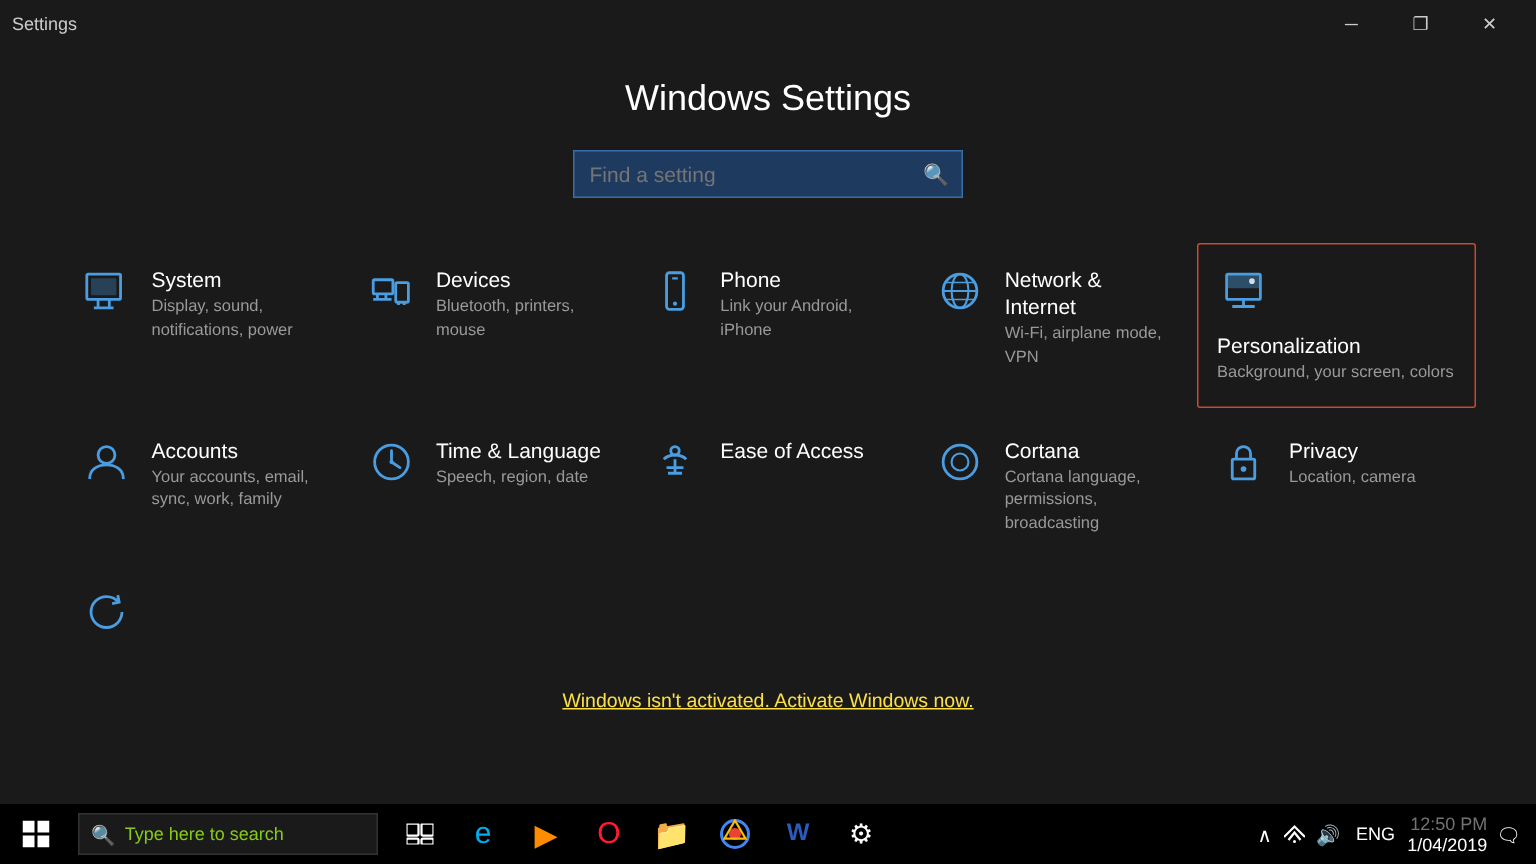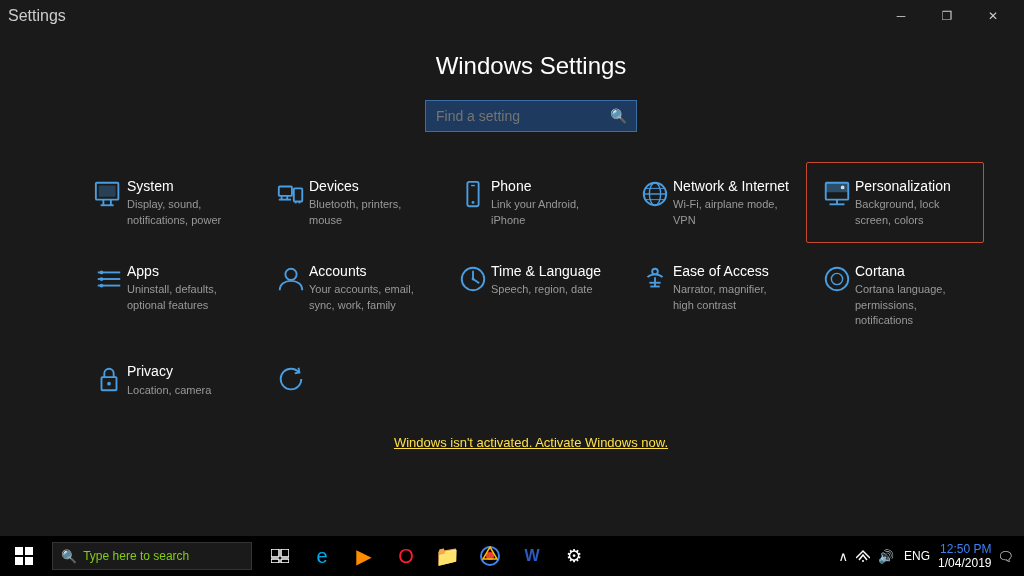--- a/index.html
+++ b/index.html
@@ -16,21 +16,21 @@
     
     #titlebar {
       height: 32px;
       background: #1a1a1a;
       display: flex;
       align-items: center;
       justify-content: space-between;
       padding: 0 8px;
     }
     #titlebar-title {
-      font-size: 16px;
+      font-size: 12px;
       color: #ccc;
     }
     #titlebar-controls {
       display: flex;
       gap: 0;
     }
     .titlebar-btn {
       width: 46px;
       height: 32px;
       display: flex;
@@ -41,21 +41,20 @@
       color: #ccc;
       font-size: 12px;
       cursor: pointer;
     }
 
     
     #main {
       height: calc(576px - 32px - 40px);
       overflow-y: auto;
       padding: 20px 40px;
-      margin-left: 38px;
     }
 
     #page-heading {
       text-align: center;
       font-size: 24px;
       font-weight: 300;
       color: #fff;
       margin-bottom: 20px;
     }
 
@@ -89,30 +88,32 @@
     
     #settings-grid {
       display: grid;
       grid-template-columns: repeat(5, 1fr);
       gap: 4px 4px;
     }
 
     .settings-item {
       display: flex;
       align-items: flex-start;
+      gap: 12px;
       padding: 14px 12px;
       cursor: pointer;
       border: 1px solid transparent;
       border-radius: 2px;
       background: transparent;
       transition: background 0.1s;
     }
     .settings-item.active {
       border: 1px solid #c84b31;
       background: transparent;
+      flex-direction: column;
     }
 
     .settings-icon {
       font-size: 28px;
       color: #4a9de0;
       min-width: 36px;
       display: flex;
       align-items: flex-start;
       justify-content: center;
       padding-top: 2px;
@@ -208,21 +209,21 @@
       display: flex;
       align-items: center;
       gap: 4px;
       padding-right: 8px;
     }
     #taskbar-time {
       text-align: right;
     }
     #taskbar-time .time {
       font-size: 12px;
-      color: #3b82f6;
+      color: #737373;
     }
     #taskbar-time .date {
       font-size: 12px;
       color: #fff;
     }
     #taskbar-lang {
       font-size: 12px;
       color: #fff;
       padding: 0 4px;
     }
@@ -248,21 +249,21 @@
     <button class="titlebar-btn">─</button>
     <button class="titlebar-btn">❐</button>
     <button class="titlebar-btn close-btn">✕</button>
   </div>
 </div>
 
 <div id="main">
   <h1 id="page-heading">Windows Settings</h1>
 
   <div id="search-bar">
-    <div id="search-wrapper" style="position: relative; width: 212px; height: 32px; background: rgb(30, 58, 95); border: 1px solid rgb(58, 110, 168); display: flex; align-items: flex-start;">
+    <div id="search-wrapper" style="position: relative; width: 260px; height: 32px; background: rgb(30, 58, 95); border: 1px solid rgb(58, 110, 168); display: flex; align-items: flex-start;">
       <input id="search-input" type="text" placeholder="Find a setting" style="width: 100%; height: 100%; background: transparent; border: none; color: rgb(170, 170, 170); font-size: 14px; outline: none; padding: 0px 30px 0px 10px; font-family: &quot;Segoe UI&quot;, Arial, sans-serif;">
       <span id="search-icon-inner">🔍</span>
     </div>
   </div>
 
   <div id="settings-grid">
 
     <div class="settings-item">
       <div class="settings-icon">
         <svg class="icon-svg" viewBox="0 0 32 32" fill="none" xmlns="http://www.w3.org/2000/svg">
@@ -332,40 +333,24 @@
         <svg class="icon-svg" viewBox="0 0 32 32" fill="none" xmlns="http://www.w3.org/2000/svg">
           <rect x="4" y="4" width="24" height="18" rx="1" stroke="#4a9de0" stroke-width="2"></rect>
           <rect x="4" y="4" width="24" height="10" rx="1" fill="#4a9de0" opacity="0.4"></rect>
           <line x1="8" y1="27" x2="24" y2="27" stroke="#4a9de0" stroke-width="2"></line>
           <line x1="16" y1="22" x2="16" y2="27" stroke="#4a9de0" stroke-width="2"></line>
           <circle cx="22" cy="9" r="2" fill="#fff" opacity="0.8"></circle>
         </svg>
       </div>
       <div class="settings-text">
         <div class="settings-name">Personalization</div>
-        <div class="settings-desc">Background, lock screen, colors</div>
-      </div>
-    </div>
-
-    <div class="settings-item">
-      <div class="settings-icon">
-        <svg class="icon-svg" viewBox="0 0 32 32" fill="none" xmlns="http://www.w3.org/2000/svg">
-          <line x1="4" y1="9" x2="28" y2="9" stroke="#4a9de0" stroke-width="2"></line>
-          <line x1="4" y1="16" x2="28" y2="16" stroke="#4a9de0" stroke-width="2"></line>
-          <line x1="4" y1="23" x2="28" y2="23" stroke="#4a9de0" stroke-width="2"></line>
-          <circle cx="8" cy="9" r="2" fill="#4a9de0"></circle>
-          <circle cx="8" cy="16" r="2" fill="#4a9de0"></circle>
-          <circle cx="8" cy="23" r="2" fill="#4a9de0"></circle>
-        </svg>
-      </div>
-      <div class="settings-text">
-        <div class="settings-name">Apps</div>
-        <div class="settings-desc">Uninstall, defaults, optional features</div>
-      </div>
-    </div>
+        <div class="settings-desc">Background, your screen, colors</div>
+      </div>
+    </div>
+
 
     <div class="settings-item">
       <div class="settings-icon">
         <svg class="icon-svg" viewBox="0 0 32 32" fill="none" xmlns="http://www.w3.org/2000/svg">
           <circle cx="16" cy="11" r="6" stroke="#4a9de0" stroke-width="2"></circle>
           <path d="M4 28c0-6.627 5.373-10 12-10s12 3.373 12 10" stroke="#4a9de0" stroke-width="2"></path>
         </svg>
       </div>
       <div class="settings-text">
         <div class="settings-name">Accounts</div>
@@ -395,34 +380,33 @@
           <circle cx="16" cy="8" r="3" stroke="#4a9de0" stroke-width="2"></circle>
           <path d="M8 14c0 0 3-3 8-3s8 3 8 3" stroke="#4a9de0" stroke-width="2"></path>
           <line x1="16" y1="14" x2="16" y2="24" stroke="#4a9de0" stroke-width="2"></line>
           <line x1="10" y1="20" x2="22" y2="20" stroke="#4a9de0" stroke-width="2"></line>
           <line x1="11" y1="24" x2="16" y2="24" stroke="#4a9de0" stroke-width="2"></line>
           <line x1="21" y1="24" x2="16" y2="24" stroke="#4a9de0" stroke-width="2"></line>
         </svg>
       </div>
       <div class="settings-text">
         <div class="settings-name">Ease of Access</div>
-        <div class="settings-desc">Narrator, magnifier, high contrast</div>
       </div>
     </div>
 
     <div class="settings-item">
       <div class="settings-icon">
         <svg class="icon-svg" viewBox="0 0 32 32" fill="none" xmlns="http://www.w3.org/2000/svg">
           <circle cx="16" cy="16" r="12" stroke="#4a9de0" stroke-width="2"></circle>
           <circle cx="16" cy="16" r="6" stroke="#4a9de0" stroke-width="1.5"></circle>
         </svg>
       </div>
       <div class="settings-text">
         <div class="settings-name">Cortana</div>
-        <div class="settings-desc">Cortana language, permissions, notifications</div>
+        <div class="settings-desc">Cortana language, permissions, broadcasting</div>
       </div>
     </div>
 
     <div class="settings-item">
       <div class="settings-icon">
         <svg class="icon-svg" viewBox="0 0 32 32" fill="none" xmlns="http://www.w3.org/2000/svg">
           <rect x="8" y="14" width="16" height="14" rx="1" stroke="#4a9de0" stroke-width="2"></rect>
           <path d="M11 14v-4a5 5 0 0 1 10 0v4" stroke="#4a9de0" stroke-width="2"></path>
           <circle cx="16" cy="21" r="2" fill="#4a9de0"></circle>
         </svg>

